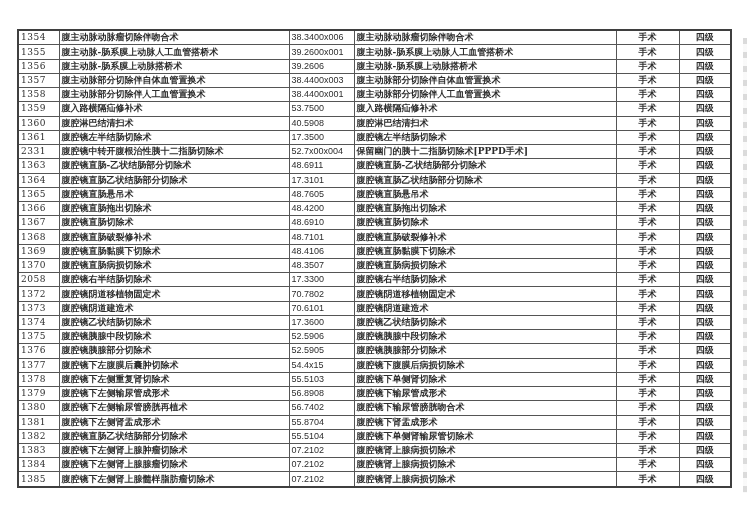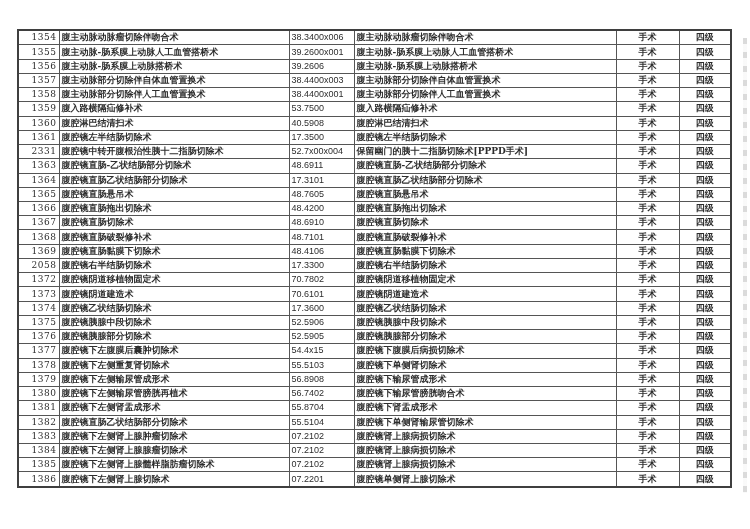--- a/index.html
+++ b/index.html
@@ -28,21 +28,21 @@
     border: 1px solid var(--grid, #555555);
     padding: 0 2px;
     font-size: 9px;
     line-height: 1;
     color: var(--ink, #2d2d2d);
     white-space: nowrap;
     overflow: hidden;
     vertical-align: middle;
   }
   td.c-no {
-    text-align: right;
+    text-align: left;
     font-family: "DejaVu Serif", "Liberation Serif", serif;
     font-size: 9px;
     letter-spacing: 0.5px;
   }
   td.c-name {
     font-family: "DejaVu Serif", "Liberation Serif", serif;
     padding-left: 4px;
     font-size: 9.5px;
     font-weight: 600;
   }
@@ -210,20 +210,28 @@
   </tr>
         <tr>
     <td class="c-no">1369</td>
     <td class="c-name">腹腔镜直肠黏膜下切除术</td>
     <td class="c-code">48.4106</td>
     <td class="c-name">腹腔镜直肠黏膜下切除术</td>
     <td class="c-center">手术</td>
     <td class="c-center">四级</td>
   </tr>
         <tr>
+    <td class="c-no">1370</td>
+    <td class="c-name">腹腔镜直肠病损切除术</td>
+    <td class="c-code">48.3507</td>
+    <td class="c-name">腹腔镜直肠病损切除术</td>
+    <td class="c-center">手术</td>
+    <td class="c-center">四级</td>
+  </tr>
+        <tr>
     <td class="c-no">2058</td>
     <td class="c-name">腹腔镜右半结肠切除术</td>
     <td class="c-code">17.3300</td>
     <td class="c-name">腹腔镜右半结肠切除术</td>
     <td class="c-center">手术</td>
     <td class="c-center">四级</td>
   </tr>
         <tr>
     <td class="c-no">1372</td>
     <td class="c-name">腹腔镜阴道移植物固定术</td>
@@ -326,27 +334,19 @@
     <td class="c-code">07.2102</td>
     <td class="c-name">腹腔镜肾上腺病损切除术</td>
     <td class="c-center">手术</td>
     <td class="c-center">四级</td>
   </tr>
         <tr>
     <td class="c-no">1385</td>
     <td class="c-name">腹腔镜下左侧肾上腺髓样脂肪瘤切除术</td>
     <td class="c-code">07.2102</td>
     <td class="c-name">腹腔镜肾上腺病损切除术</td>
-    <td class="c-center">手术</td>
-    <td class="c-center">四级</td>
-  </tr>
-        <tr>
-    <td class="c-no">1386</td>
-    <td class="c-name">腹腔镜下左侧肾上腺切除术</td>
-    <td class="c-code">07.2201</td>
-    <td class="c-name">腹腔镜单侧肾上腺切除术</td>
     <td class="c-center">手术</td>
     <td class="c-center">四级</td>
   </tr>
       </tbody>
   </table>
   <div class="scan-noise"></div>
 </div>
 
 </body></html>

